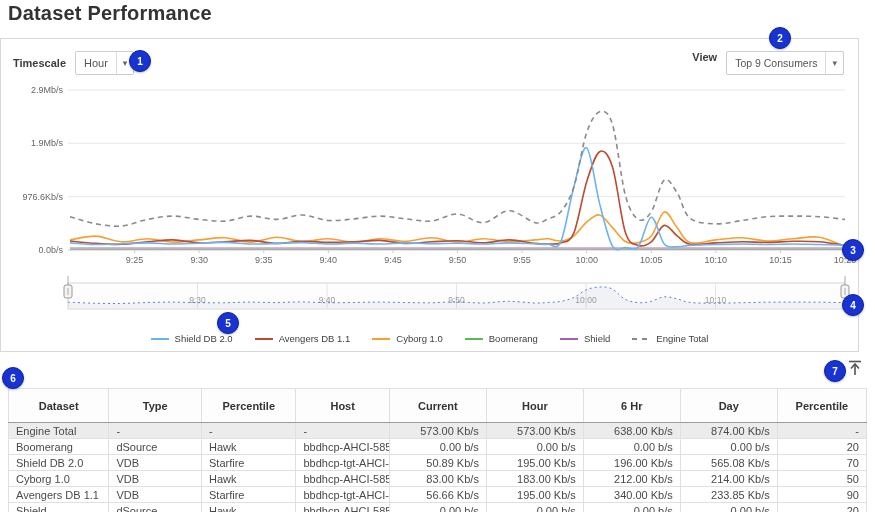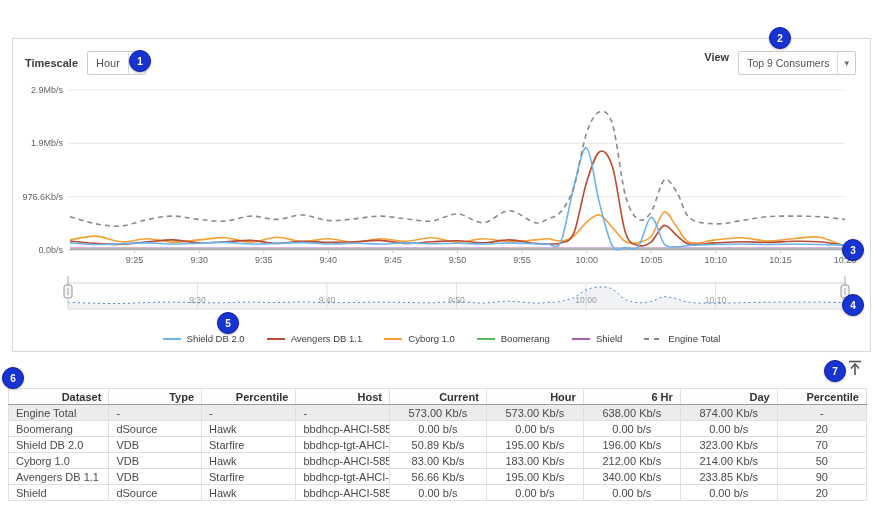--- a/index.html
+++ b/index.html
@@ -2,21 +2,21 @@
 <html><head>
 <meta charset="utf-8">
 <style>
   * { margin:0; padding:0; box-sizing:border-box; }
   html,body { background:#fff; }
   body { font-family:"Liberation Sans", sans-serif; }
   .stage { position:relative; width:875px; height:512px; background:#fff; overflow:hidden; }
 
   .page-title { position:absolute; left:8px; top:2px; font-size:20px; font-weight:bold; color:#333; letter-spacing:0.2px; }
 
-  .panel { position:absolute; left:12px; top:38px; width:859px; height:314px; border:1px solid #d8d8d8; background:#fff; }
+  .panel { position:absolute; left:0; top:38px; width:859px; height:314px; border:1px solid #d8d8d8; background:#fff; }
 
   .controls-left { position:absolute; left:12px; top:12px; display:flex; align-items:center; gap:9px; }
   .controls-right { position:absolute; right:14px; top:12px; display:flex; align-items:flex-start; gap:9px; }
   .ctl-label { font-size:11px; font-weight:bold; color:#3c3c3c; }
   .dropdown { display:flex; align-items:center; height:24px; border:1px solid #ccc; border-radius:2px; background:#fff; cursor:pointer; }
   .dd-value { font-size:11px; color:#555; padding:0 8px; white-space:nowrap; }
   .dd-div { width:1px; align-self:stretch; background:#ddd; }
   .dd-arrow { font-size:9px; color:#666; padding:0 6px; }
 
   #chart-svg { position:absolute; left:0; top:0; width:875px; height:512px; pointer-events:none; z-index:3; }
@@ -24,34 +24,35 @@
   .legend { position:absolute; left:0; right:0; bottom:7px; display:flex; justify-content:center; align-items:center; gap:22px; }
   .legend-item { display:flex; align-items:center; gap:6px; }
   .legend-swatch { width:18px; height:2px; }
   .legend-swatch.dashed { background:repeating-linear-gradient(90deg,#888 0 5px,transparent 5px 10px); }
   .legend-label { font-size:9.5px; color:#3e3e3e; }
 
   .export-btn { position:absolute; left:845px; top:358px; width:20px; height:20px; cursor:pointer; z-index:5; }
 
   table.data { position:absolute; left:8px; top:388px; width:859px; border-collapse:collapse; table-layout:fixed; font-size:11px; background:#fff; z-index:2; }
   table.data th, table.data td { border:1px solid #e0e0e0; padding:1px 7px; height:16px; color:#4a4a4a; white-space:nowrap; overflow:hidden; }
-  table.data th { font-weight:bold; color:#333; text-align:right; background:#fdfdfd; border-bottom:1px solid #9c9c9c; height:16px; }
+  table.data th { font-weight:bold; color:#333; text-align:center; background:#fdfdfd; border-bottom:1px solid #9c9c9c; height:34px; }
   table.data { border:1px solid #c9c9c9; }
   table.data tr.total-row td { background:#ececec; }
   table.data td.num, table.data th.num-h { }
-  table.data td.num { text-align:center; }
+  table.data td.num { text-align:right; }
   td.link { color:#2b7cd3; cursor:pointer; }
 
   .badge { position:absolute; width:22px; height:22px; border-radius:50%; background:#1733d1; border:1px solid #101fa0; color:#fff; font-size:10px; font-weight:bold; display:flex; align-items:center; justify-content:center; z-index:10; box-shadow:0 1px 2px rgba(0,0,0,0.25); }
 </style>
 </head>
 <body>
 
 <div class="stage">
 
+  <h1 class="page-title">Dataset Performance</h1>
 
   <div class="panel">
     <div class="controls-left">
       <span class="ctl-label">Timescale</span>
       <div class="dropdown">
         <span class="dd-value">Hour</span>
         <span class="dd-div"></span>
         <span class="dd-arrow">▾</span>
       </div>
     </div>
@@ -208,21 +209,21 @@
           <td class="num">20</td>
         </tr>
         <tr>
           <td class="link">Shield DB 2.0</td>
           <td>VDB</td>
           <td>Starfire</td>
           <td>bbdhcp-tgt-AHCI-...</td>
           <td class="num">50.89 Kb/s</td>
           <td class="num">195.00 Kb/s</td>
           <td class="num">196.00 Kb/s</td>
-          <td class="num">323.00 Kb/s</td>
+          <td class="num">565.08 Kb/s</td>
           <td class="num">70</td>
         </tr>
         <tr>
           <td class="link">Cyborg 1.0</td>
           <td>VDB</td>
           <td>Hawk</td>
           <td>bbdhcp-AHCI-585...</td>
           <td class="num">83.00 Kb/s</td>
           <td class="num">183.00 Kb/s</td>
           <td class="num">212.00 Kb/s</td>

